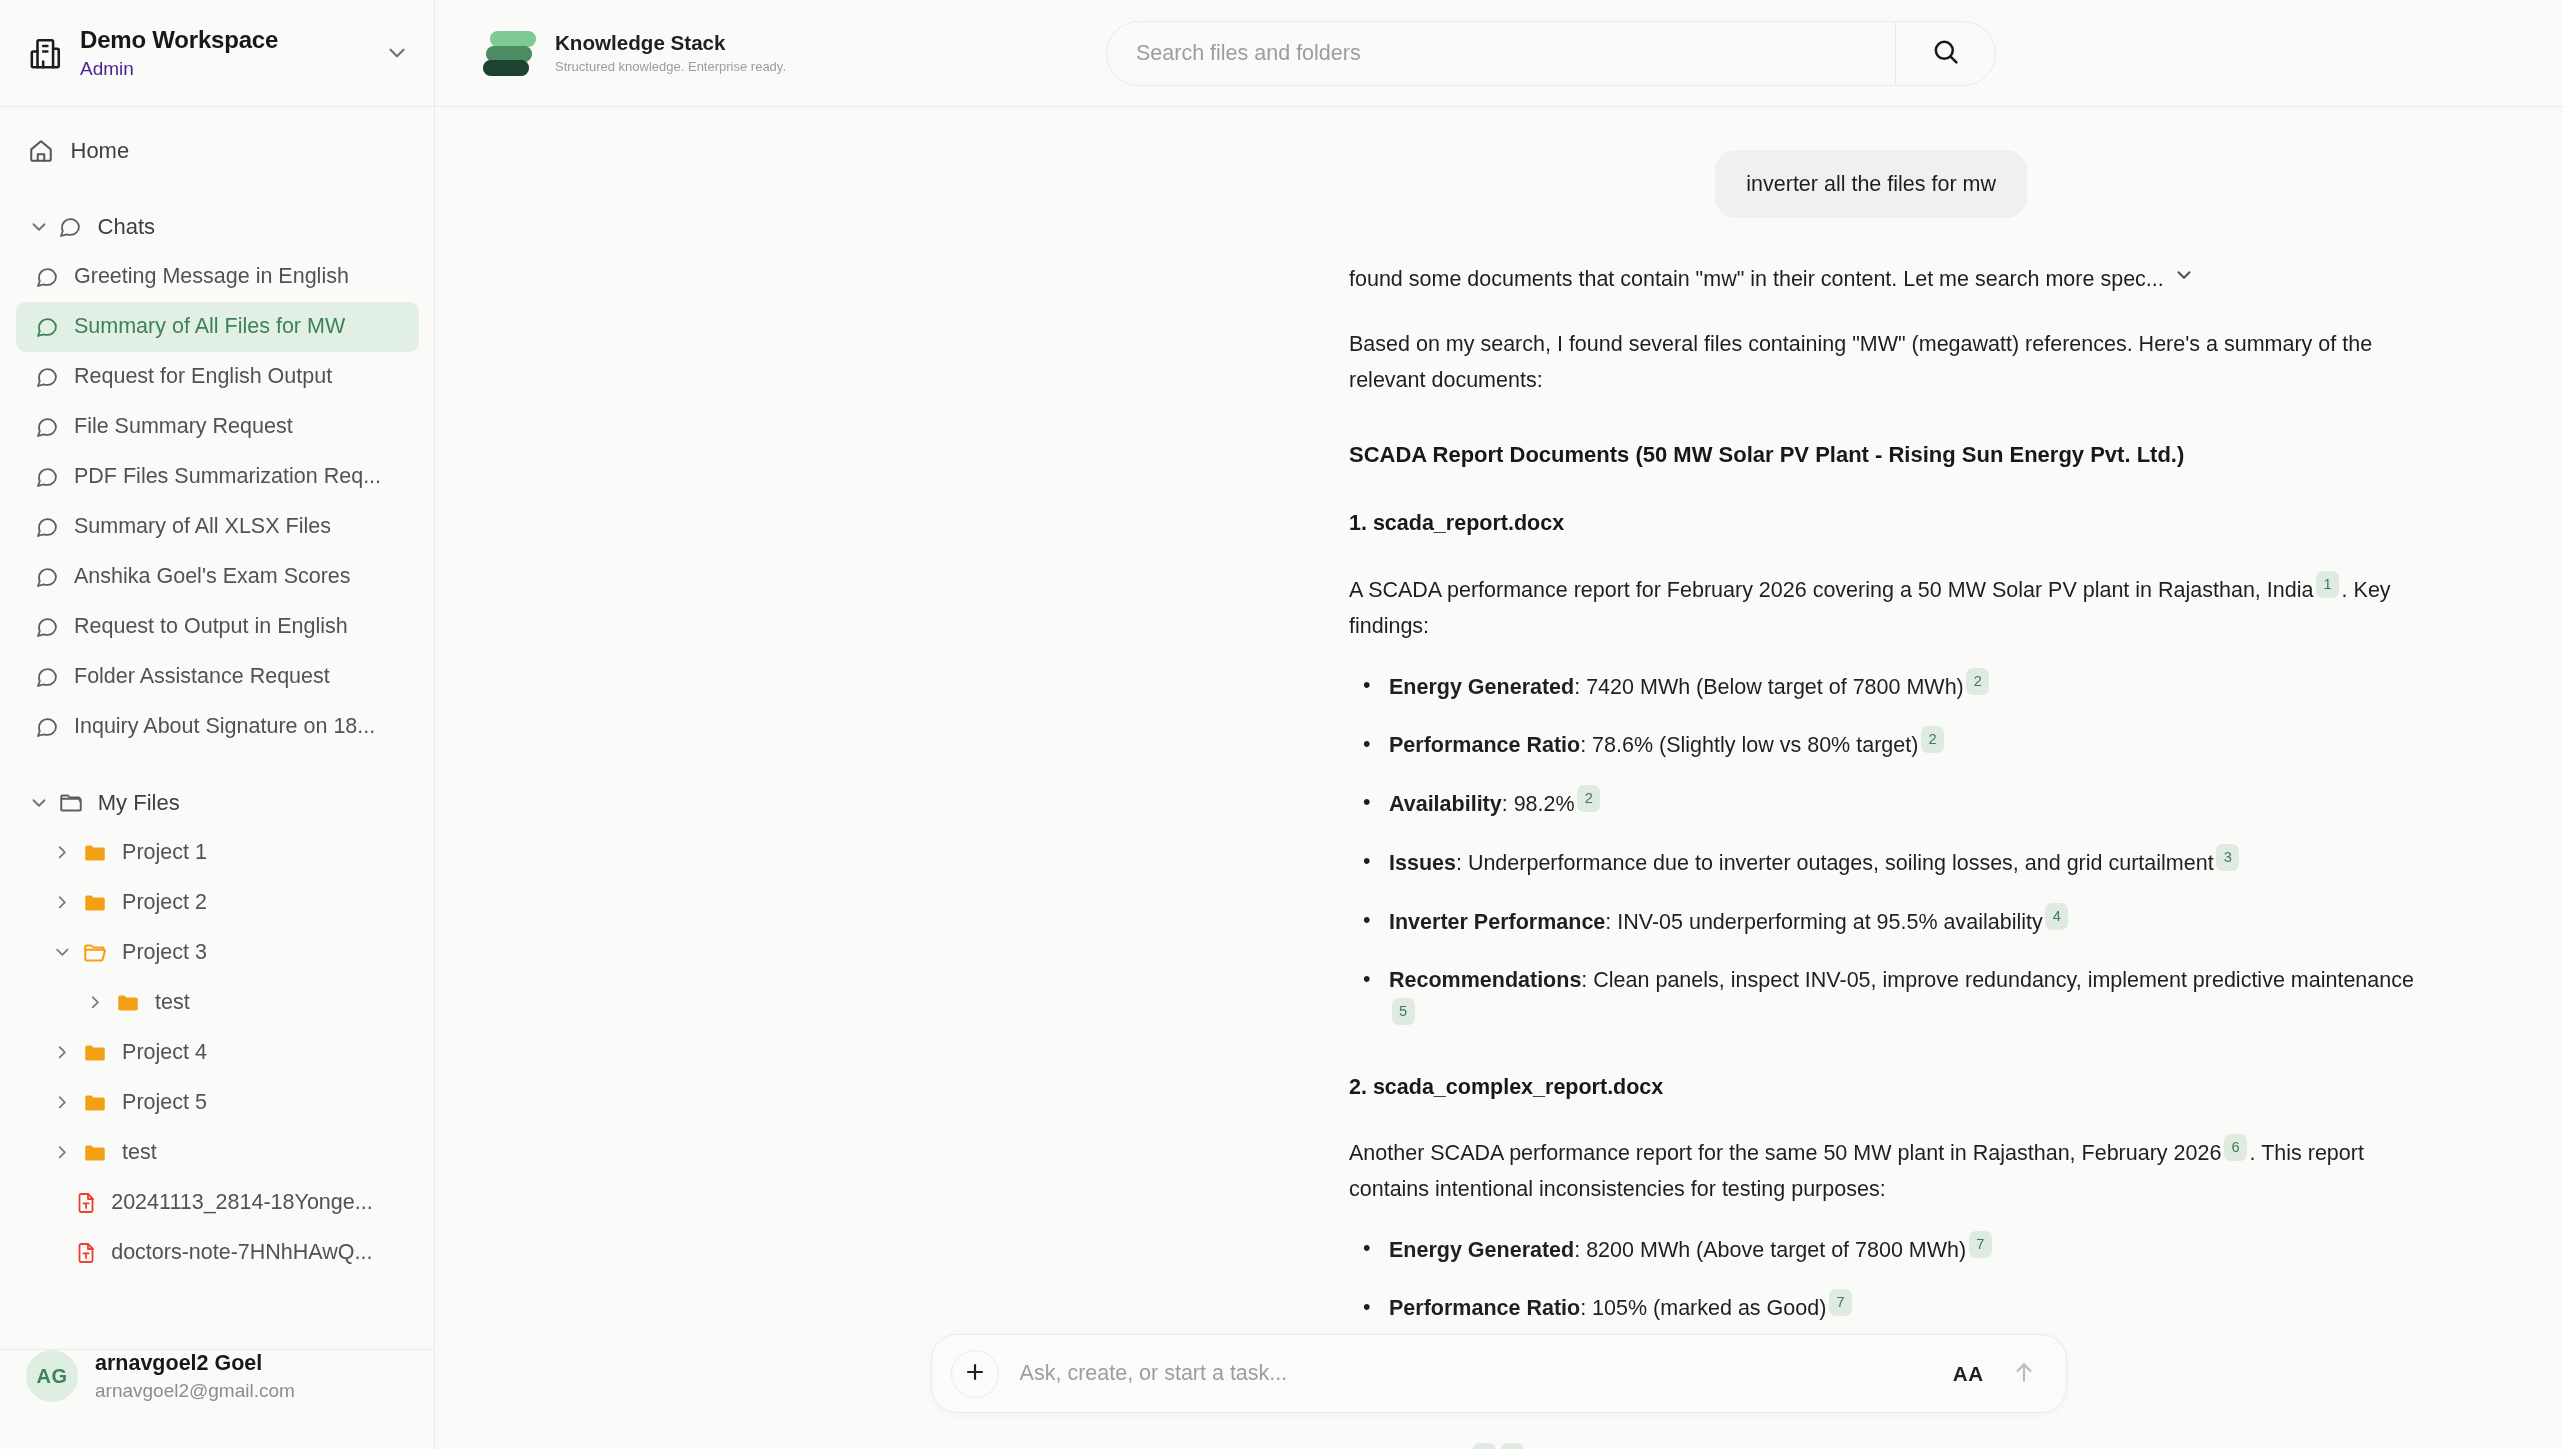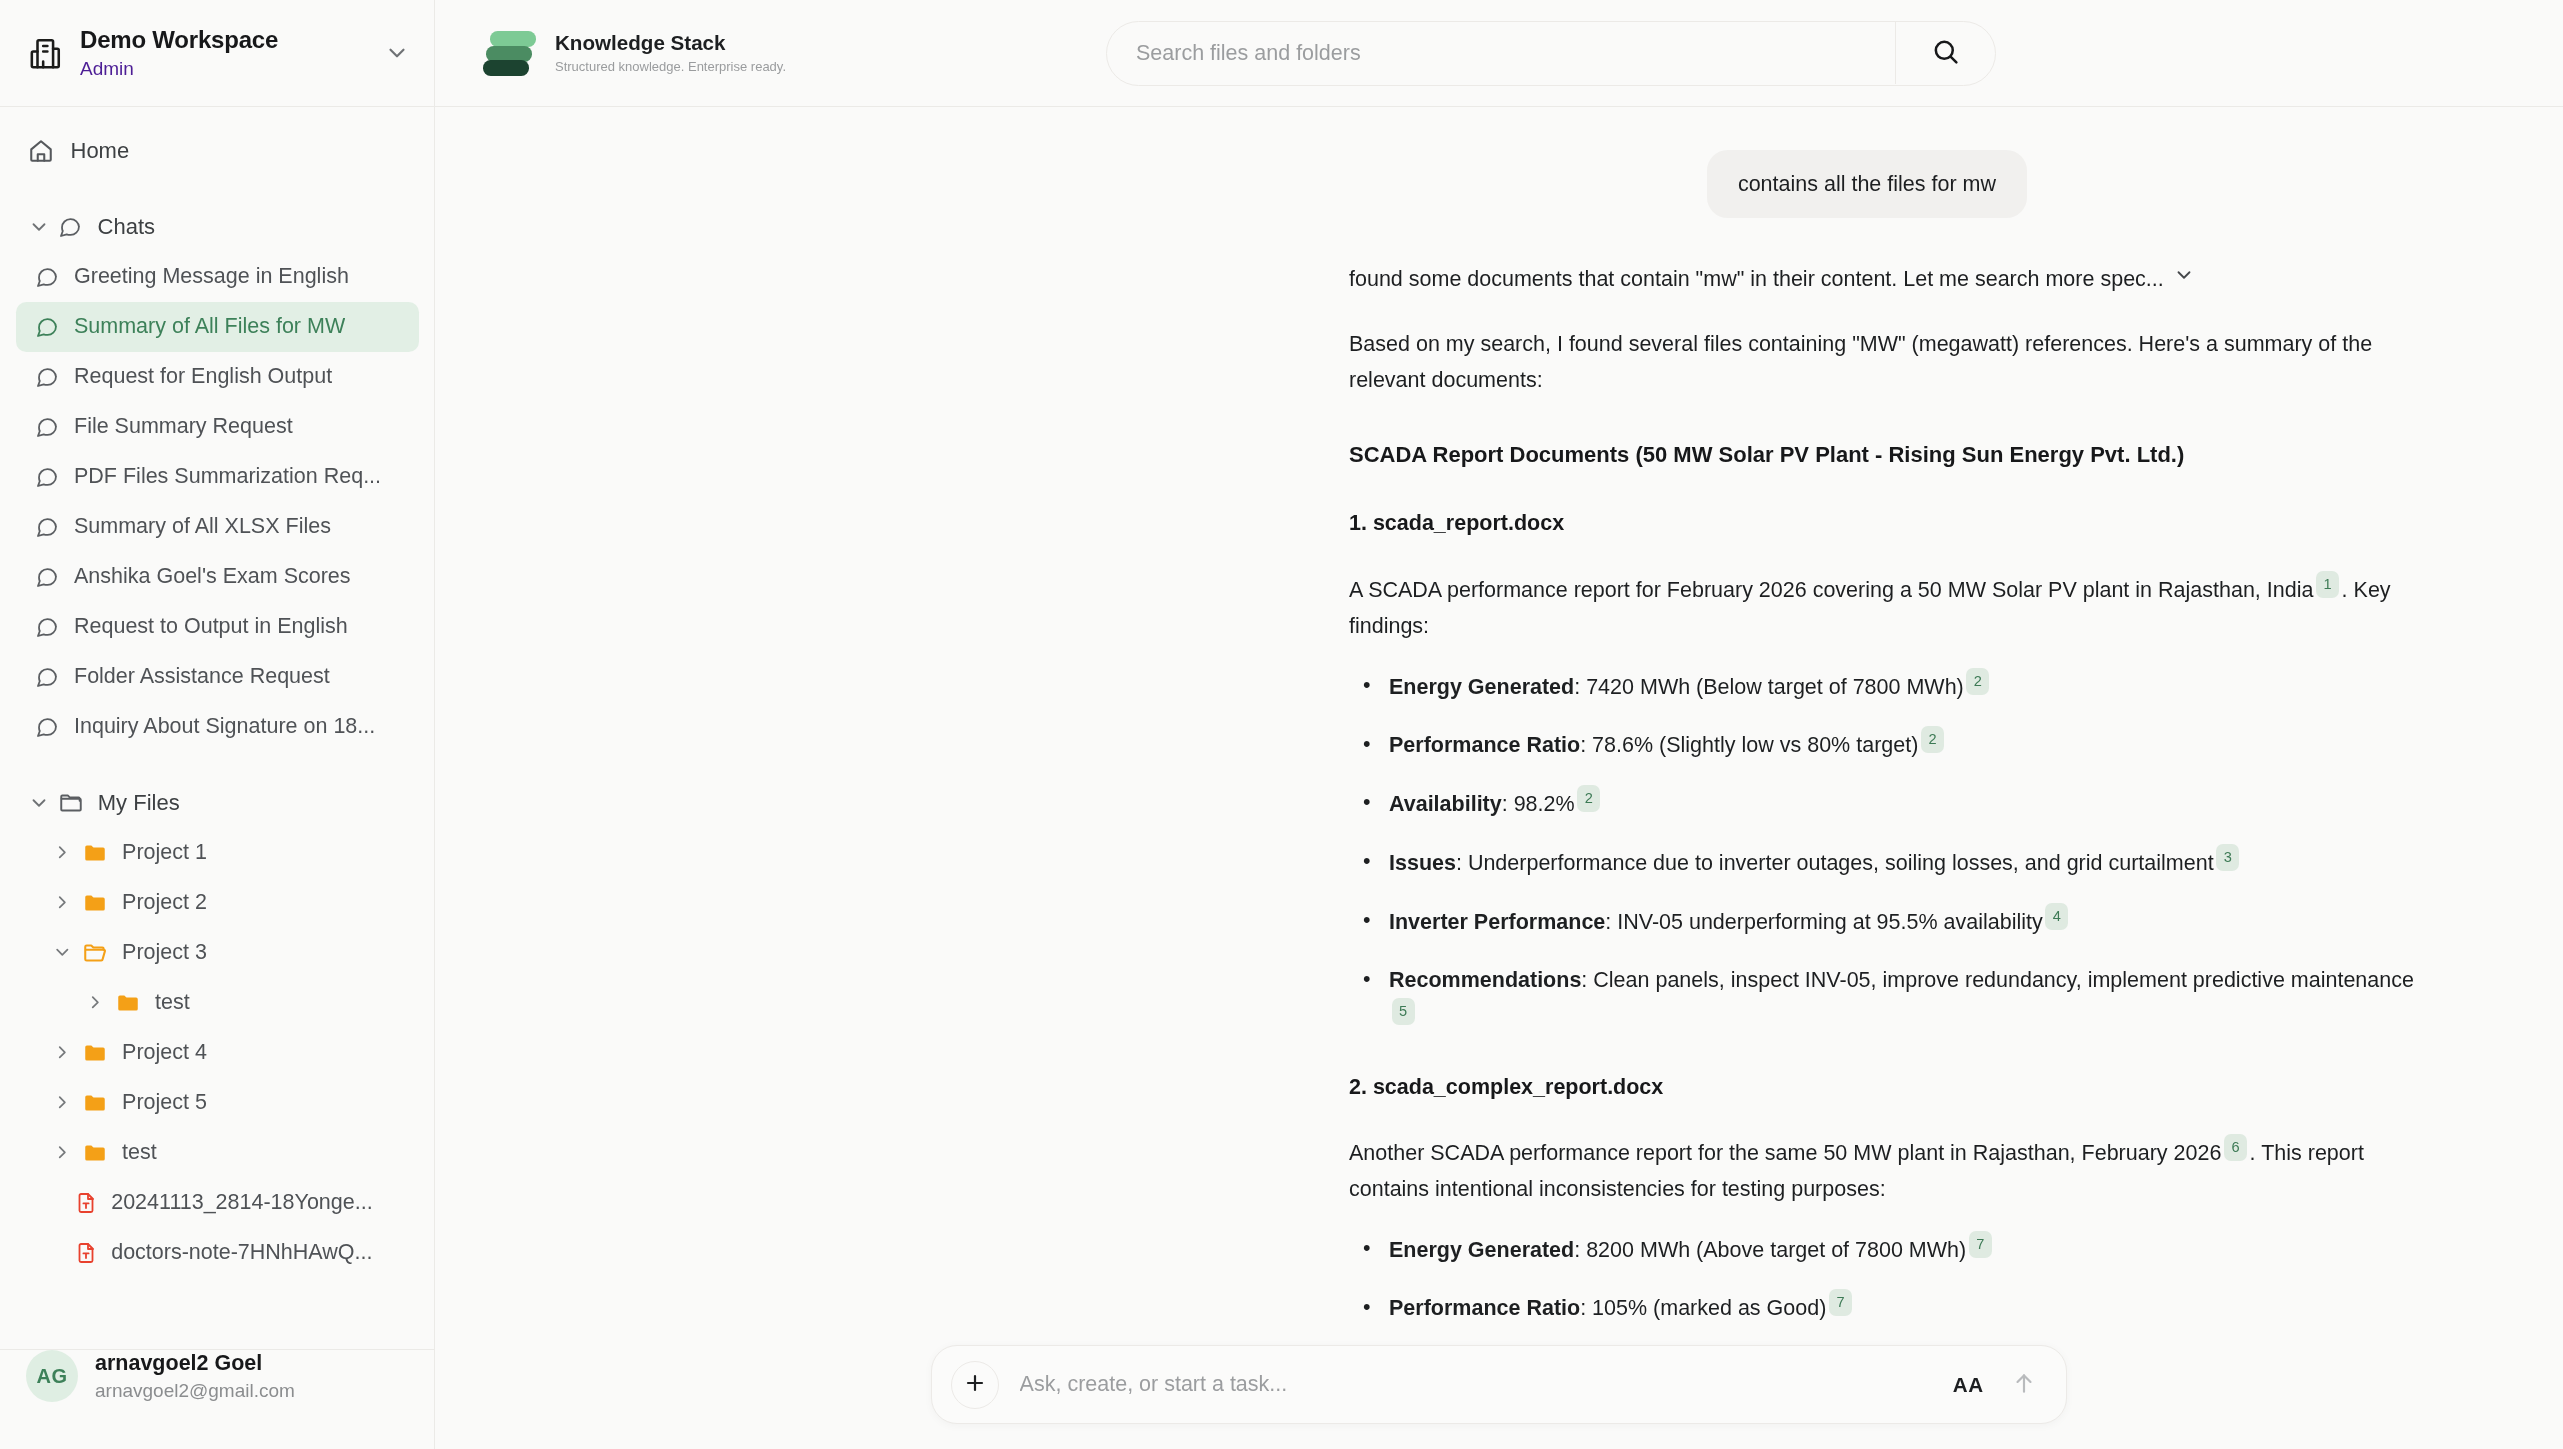--- a/index.html
+++ b/index.html
@@ -153,21 +153,21 @@
     display: inline-block; vertical-align: 7.7px;
     background: #dfeae1; color: #3d7a55;
     border-radius: 6.9px; font-size: 14.6px;
     min-width: 23px; height: 27px; line-height: 27px;
     text-align: center; padding: 0 5.2px; margin: 0 2.6px;
     cursor: pointer; font-weight: 400;
   }
 
   
   .composer-zone {
-    position: absolute; left: 0; right: 0; bottom: 0;
+    position: absolute; left: 0; right: 0; bottom: 11px;
     padding: 0 103px 26px 103px;
     display: flex; justify-content: center;
     background: linear-gradient(180deg, rgba(250,250,249,0) 0%, #fafaf9 32%);
     pointer-events: none;
   }
   .composer {
     pointer-events: auto;
     width: 1136px; height: 79px;
     border: 1.7px solid #eceae7; border-radius: 26px;
     background: #fbfbfa; display: flex; align-items: center;
@@ -507,21 +507,21 @@
             </span>
           </span>
         </div>
       </div>
     </header>
 
     <div class="conversation">
       <div class="conv-inner">
 
         <div class="user-msg-row">
-          <div class="user-msg">contains all the files for mw</div>
+          <div class="user-msg">inverter all the files for mw</div>
         </div>
 
         <div class="collapsed-row">
           <span>found some documents that contain "mw" in their content. Let me search more spec...</span>
           <span>
             <svg viewBox="0 0 24 24" fill="none" stroke="currentColor" stroke-width="2" stroke-linecap="round" stroke-linejoin="round" width="22" height="22">
                 <polyline points="6 9 12 15 18 9"></polyline>
               </svg>
           </span>
         </div>

